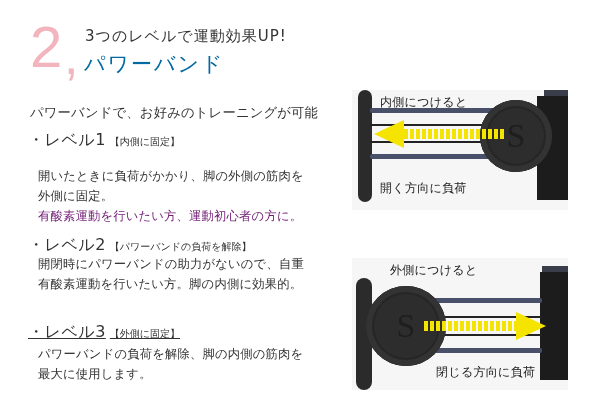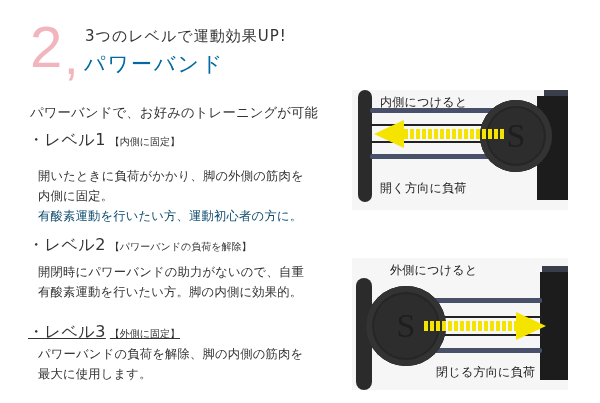--- a/index.html
+++ b/index.html
@@ -12,21 +12,21 @@
   .comma { left:64px; top:30px; font-family:"Liberation Sans", sans-serif;
            font-size:52px; line-height:52px; color:#f2b5bd; }
   .sub { left:85px; top:27px; font-size:15px; letter-spacing:1px; color:#333; }
   .title { left:84px; top:50px; font-size:21px; letter-spacing:2px; color:#0369a1;text-align:right; }
 
   .lead { left:30px; top:104px; font-size:13.3px; color:#333; letter-spacing:0.2px;text-align:center; }
 
   .lvl { position:absolute; left:28px; font-size:16px; color:#333; letter-spacing:0.5px; }
   .lvl .tag { font-size:10px; margin-left:4px; letter-spacing:0; }
   .desc { position:absolute; left:38px; font-size:12.3px; line-height:20px; color:#333; letter-spacing:0.2px; }
-  .pink { color:#0c4a6e; }
+  .pink { color:#701a75; }
 
   
   .photo { position:absolute; background:#f6f6f6; overflow:hidden; }
   .rail { position:absolute; height:5px; background:#48506a; border-radius:2px; }
   .cord { position:absolute; height:2px; background:#222; }
   .handle { position:absolute; background:#2b2b2b; border-radius:14px; }
   .disc { position:absolute; border-radius:50%; background:#2d2d2d;
           box-shadow: inset 0 0 0 6px #333, inset 0 0 0 8px #262626; }
   .disc .s { position:absolute; left:0; right:0; top:50%; transform:translateY(-50%);
              text-align:center; color:#1e1e1e; font-size:34px; font-family:"Liberation Serif", serif; }
@@ -50,28 +50,28 @@
 <div class="abs sub">3つのレベルで運動効果UP!</div>
 <div class="abs title">パワーバンド</div>
 
 <div class="abs lead">パワーバンドで、お好みのトレーニングが可能</div>
 
 <div class="lvl" style="top:130px;">
   <span>・レベル1</span><span class="tag">【内側に固定】</span>
 </div>
 <div class="desc" style="top:166px;">
   <div>開いたときに負荷がかかり、脚の外側の筋肉を</div>
-  <div>内側に固定。</div>
+  <div>外側に固定。</div>
   <div class="pink">有酸素運動を行いたい方、運動初心者の方に。</div>
 </div>
 
 <div class="lvl" style="top:235px;">
   <span>・レベル2</span><span class="tag">【パワーバンドの負荷を解除】</span>
 </div>
-<div class="desc" style="top:262px;">
+<div class="desc" style="top:254px;">
   <div>開閉時にパワーバンドの助力がないので、自重</div>
   <div>有酸素運動を行いたい方。脚の内側に効果的。</div>
 </div>
 
 <div class="lvl" style="top:322px;text-decoration:underline;">
   <span>・レベル3</span><span class="tag">【外側に固定】</span>
 </div>
 <div class="desc" style="top:344px;">
   <div>パワーバンドの負荷を解除、脚の内側の筋肉を</div>
   <div>最大に使用します。</div>

